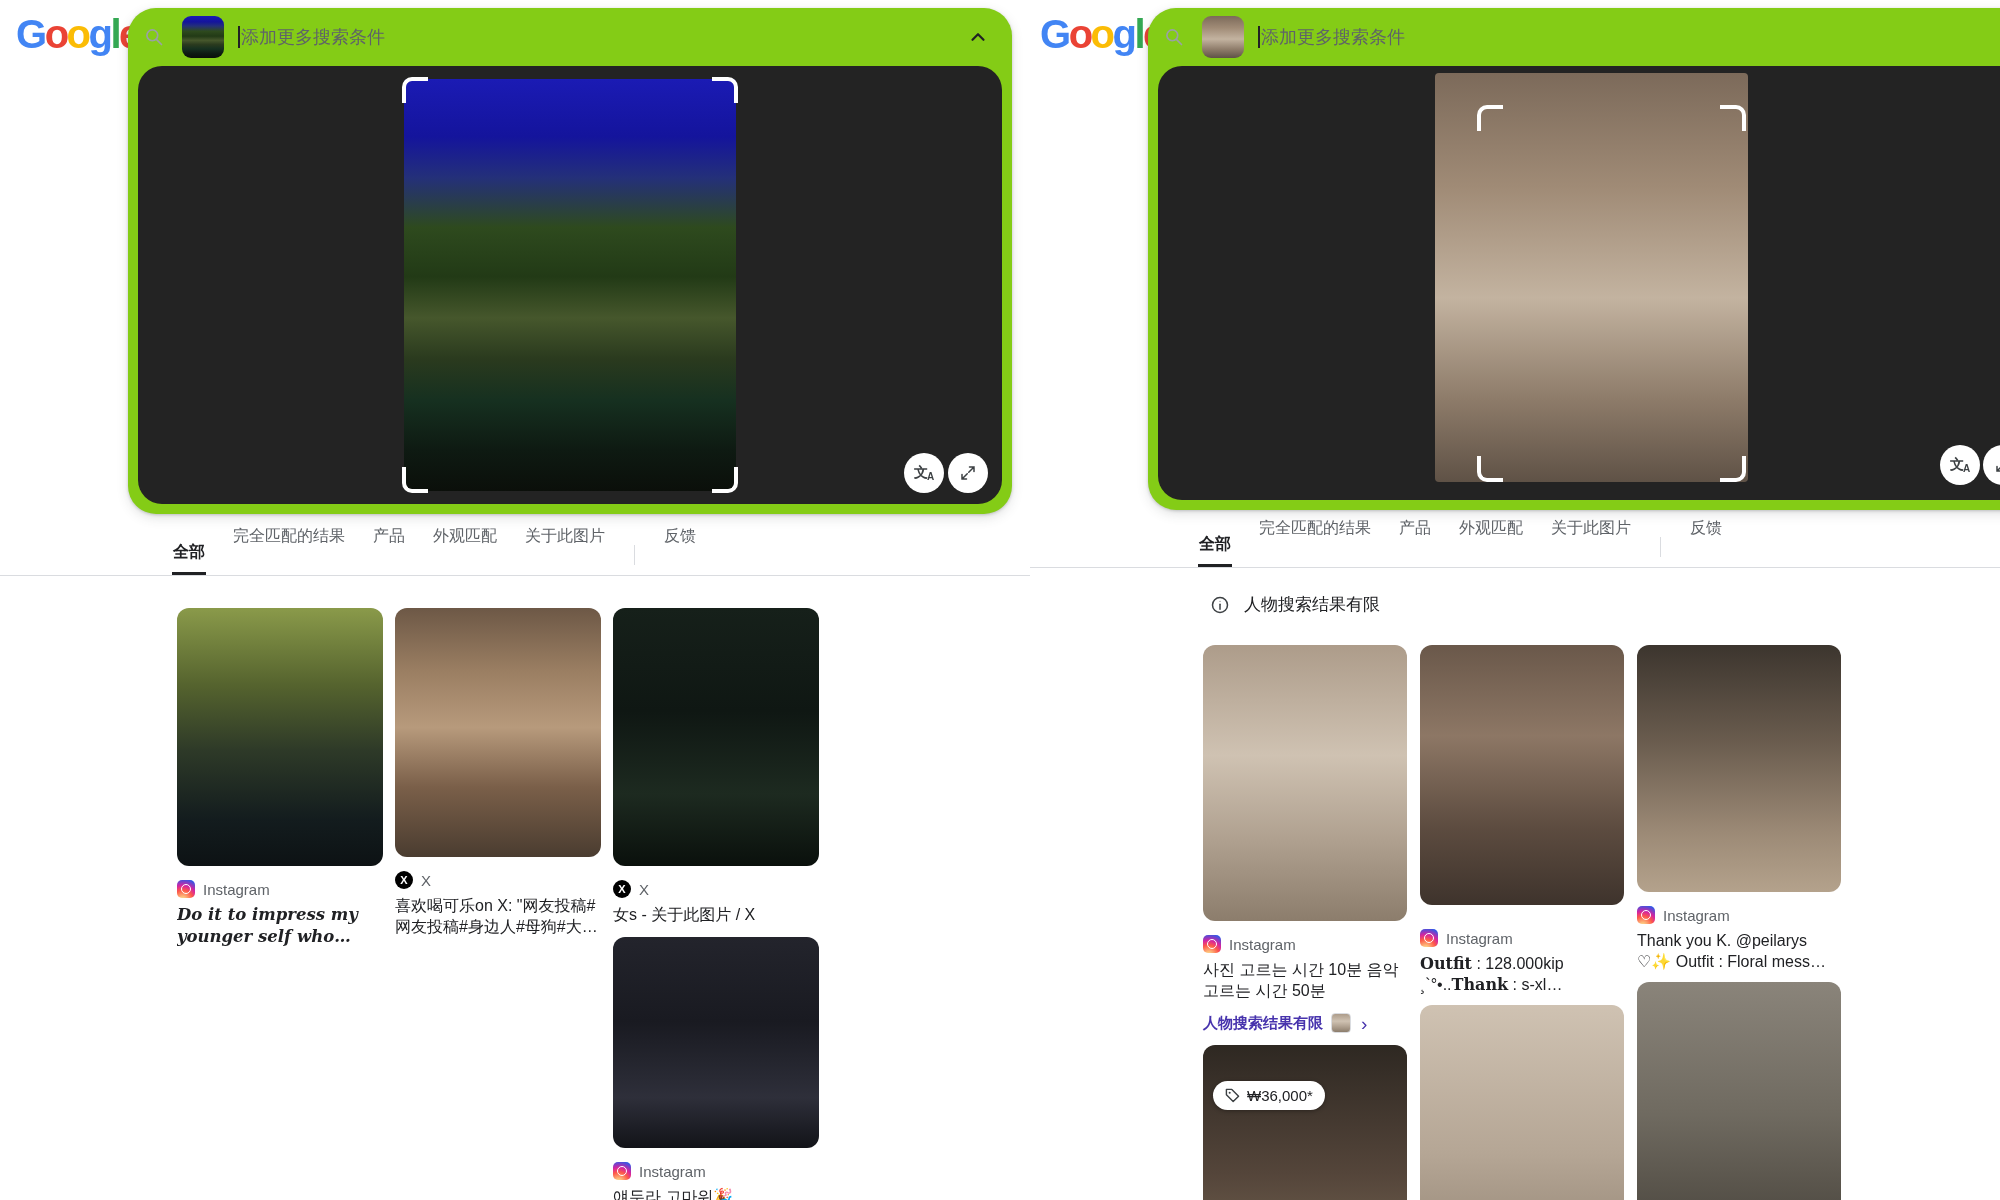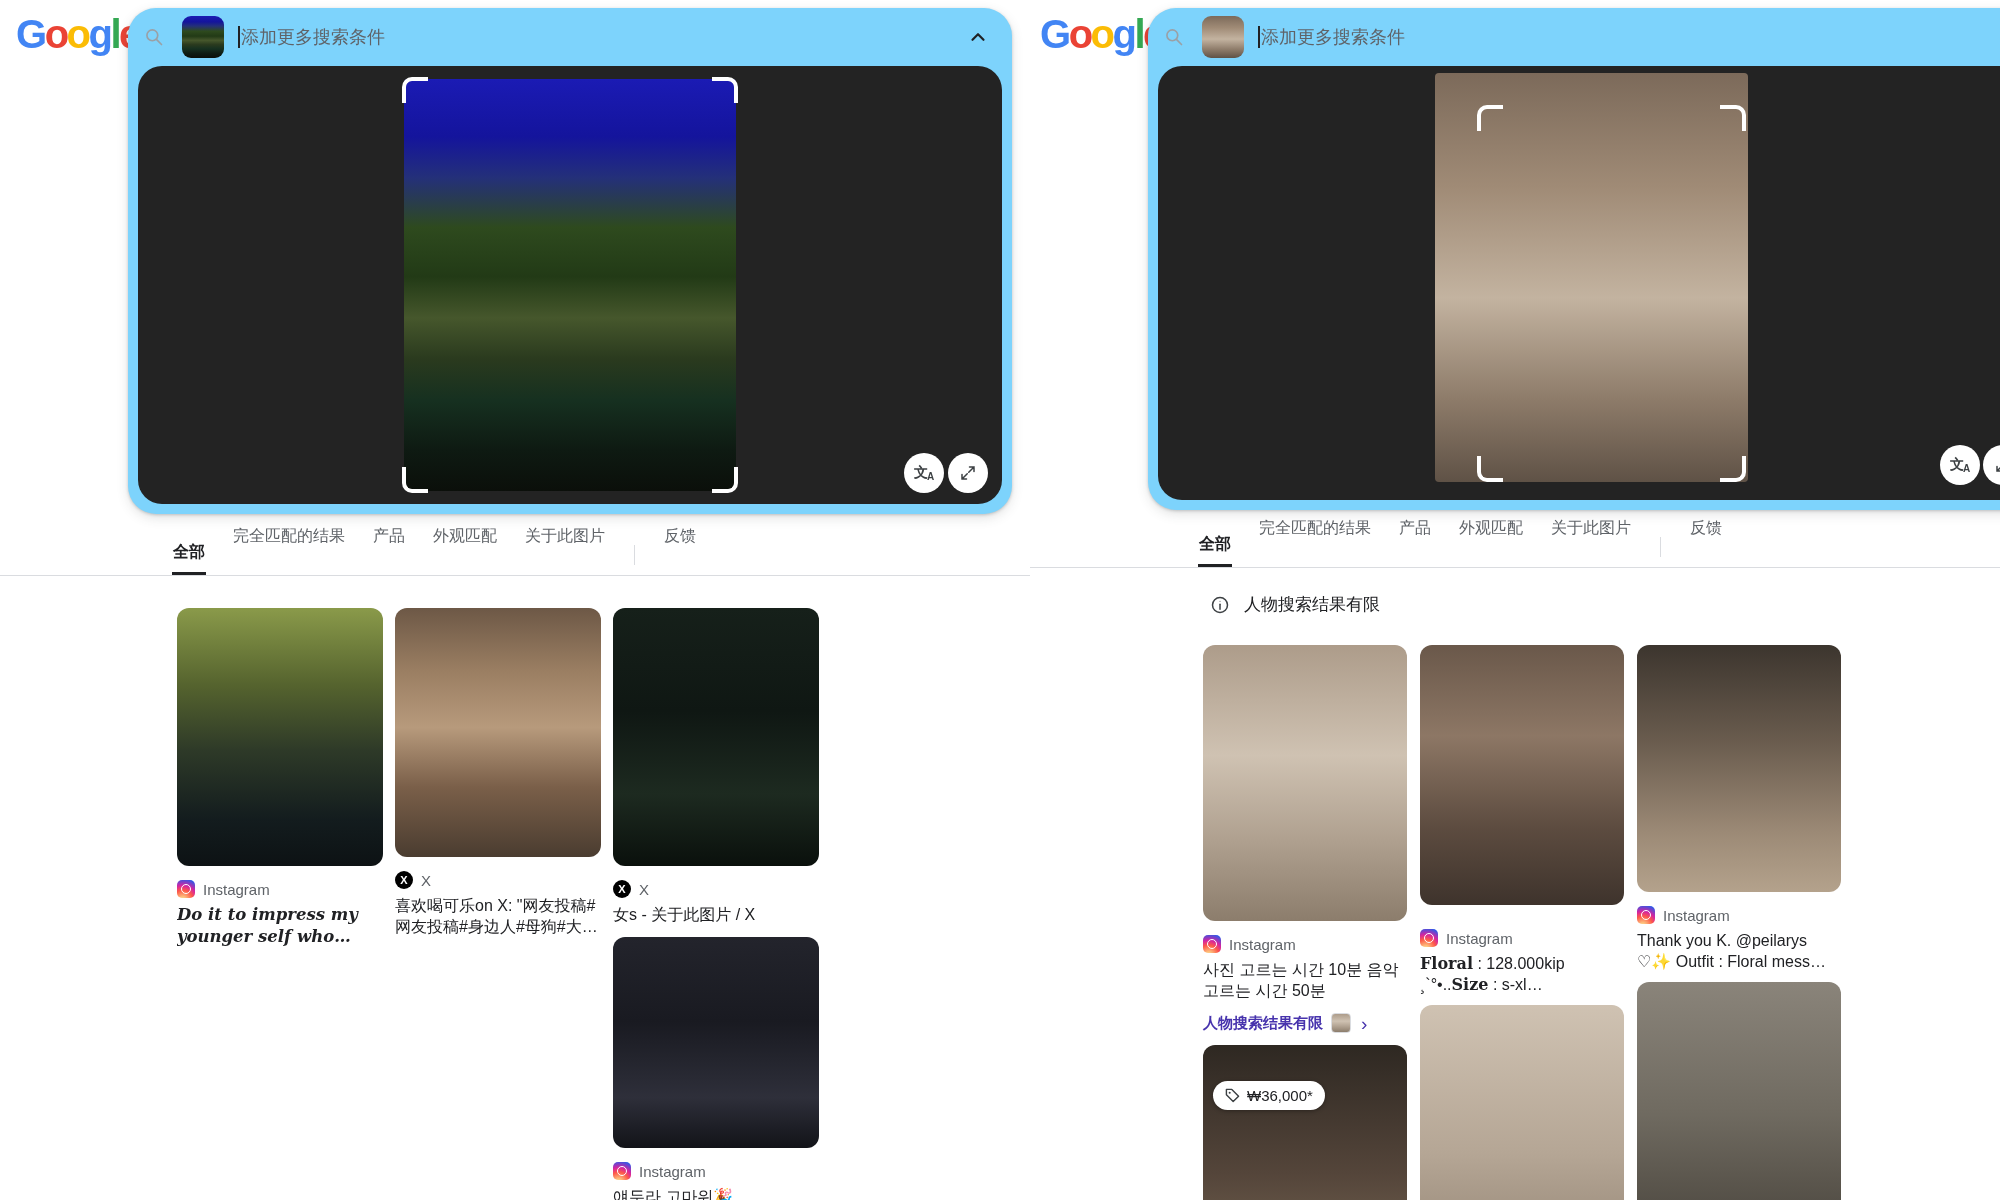--- a/index.html
+++ b/index.html
@@ -9,21 +9,21 @@
   #pageL { left:0; width:1030px; }
   #pageR { left:1030px; width:970px; }
 
   
   .glogo { position:absolute; font-size:40px; font-weight:bold; letter-spacing:-2.5px; }
   .glogo span:nth-child(1){color:#4285F4}.glogo span:nth-child(2){color:#EA4335}
   .glogo span:nth-child(3){color:#FBBC05}.glogo span:nth-child(4){color:#4285F4}
   .glogo span:nth-child(5){color:#34A853}.glogo span:nth-child(6){color:#EA4335}
 
   
-  .card { position:absolute; background:#7dd3fc; border-radius:28px;
+  .card { position:absolute; background:#84cc16; border-radius:28px;
           box-shadow:0 1px 3px rgba(60,64,67,.25), 0 4px 12px rgba(60,64,67,.15); }
   .searchrow { height:58px; display:flex; align-items:center; padding:0 20px 0 16px; }
   .mag { width:20px; height:20px; flex:none; }
   .qthumb { width:42px; height:42px; border-radius:9px; margin-left:18px; flex:none; }
   .caret { display:inline-block; width:2px; height:22px; background:#202124; margin:0 1px 0 14px; }
   .qtext { font-size:18px; color:#5f6368; white-space:nowrap; }
   .collapse { margin-left:auto; width:28px; height:28px; display:flex; align-items:center;
               justify-content:center; cursor:pointer; }
   .viewer { position:relative; margin:0 10px 10px 10px; background:#232323; border-radius:24px; overflow:hidden; }
   .mainimg { position:absolute; border-radius:4px; }
@@ -259,21 +259,21 @@
     </div>
   </div>
 
   <div class="col colR" style="left:390px; top:645px;">
     <div class="list-item">
       <div class="thumb ph-rg2" style="height:260px;"></div>
       <div class="srcrow" style="margin-top:24px;">
         <span class="igicon"></span>
         <span>Instagram</span>
       </div>
-      <div class="cap"><span class="bserif">Floral</span><span> : 128.000kip ¸`°•..</span><span class="bserif">Size</span><span> : s-xl…</span></div>
+      <div class="cap"><span class="bserif">Outfit</span><span> : 128.000kip ¸`°•..</span><span class="bserif">Thank</span><span> : s-xl…</span></div>
     </div>
     <div class="list-item" style="margin-top:10px;">
       <div class="thumb ph-r2b" style="height:330px;"></div>
     </div>
   </div>
 
   <div class="col colR" style="left:607px; top:645px;">
     <div class="list-item">
       <div class="thumb ph-rg3" style="height:247px;"></div>
       <div class="srcrow">

